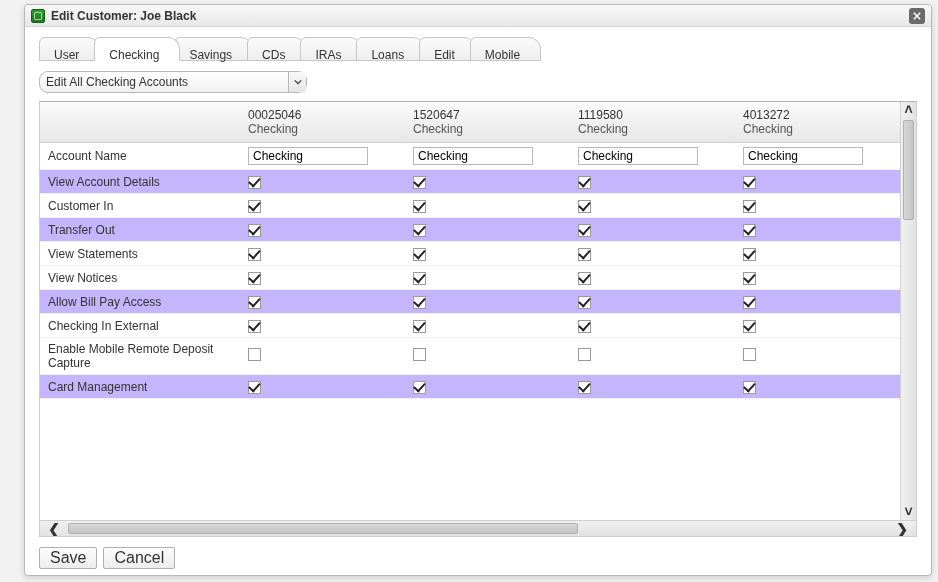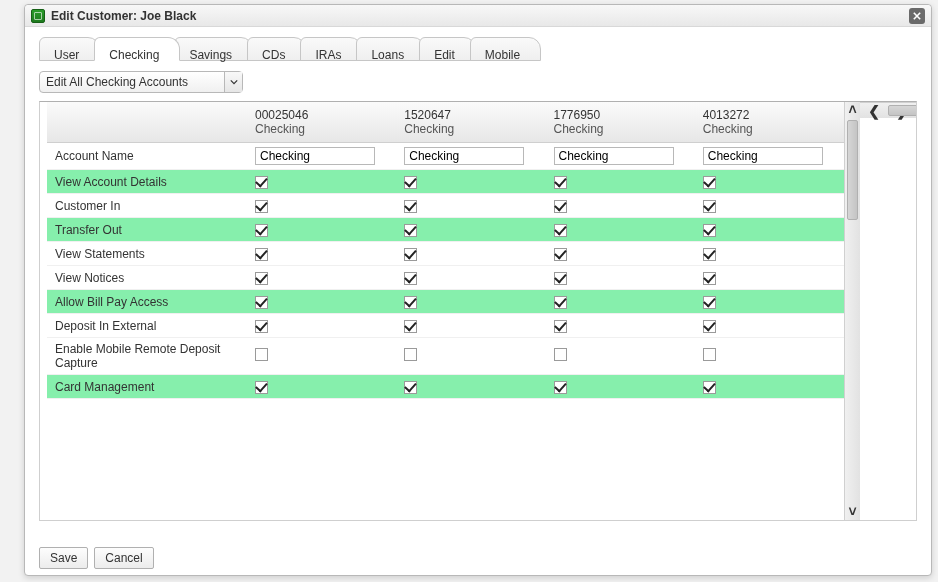--- a/index.html
+++ b/index.html
@@ -71,44 +71,43 @@
     cursor:pointer;
     z-index:1;
   }
   .tab.active {
     background:#fff;
     z-index:2;
     border-bottom-color:#fff;
   }
   .dropdown-row { margin-bottom:8px; }
   .dropdown {
-    height:22px; width:204px;
+    height:22px; width:268px;
     display:flex;
     border:1px solid #b8b8b8;
-    border-radius:4px;
+    border-radius:9px;
     background:linear-gradient(#ffffff,#f0f0f0);
   }
   .dropdown .dd-text {
     flex:1; padding:0 6px; display:flex; align-items:center; font-size:12px;
   }
   .dropdown .dd-arrow {
     width:18px; border-left:1px solid #b8b8b8;
     display:flex; align-items:center; justify-content:center;
     background:linear-gradient(#f8f8f8,#e6e6e6);
   }
   .dd-arrow svg { width:8px; height:8px; }
 
   .grid-wrap {
     flex:1;
     border:1px solid #cfcfcf;
     border-top:1px solid #b0b0b0;
-    display:flex; flex-direction:row;
+    display:flex; flex-direction:column;
     overflow:hidden;
-    margin-bottom:26px;
-    padding-left:7px;
+    margin-bottom:10px;
   }
   .grid-inner { flex:1; display:flex; overflow:hidden; }
   .grid-table { flex:1; overflow:hidden; position:relative; }
   table { border-collapse:collapse; width:100%; table-layout:fixed; }
   thead th {
     background:linear-gradient(#fbfbfb,#e7e7e7);
     border-bottom:1px solid #cfcfcf;
     text-align:left;
     font-weight:normal;
     padding:6px 8px;
@@ -118,21 +117,21 @@
   }
   thead th:first-child { width:200px; }
   thead th .acct-num { display:block; }
   thead th .acct-type { display:block; color:#555; }
   tbody td {
     padding:4px 8px;
     height:24px;
     font-size:12px;
     border-bottom:1px solid #f0f0f0;
   }
-  tbody tr.alt td { background:#86efac; }
+  tbody tr.alt td { background:#c4b5fd; }
   tbody td:first-child { width:200px; }
   .acct-text-input {
     width:120px; height:18px;
     border:1px solid #b8b8b8;
     padding:1px 4px;
     font-size:12px;
     font-family:inherit;
   }
   .chk {
     width:13px; height:13px;
@@ -185,21 +184,21 @@
     border-radius:2px;
   }
   .arrow { font-size:14px; color:#333; font-weight:bold; line-height:1;}
   .footer-buttons { display:flex; gap:6px; }
   .btn {
     height:22px;
     padding:0 10px;
     border:1px solid #b0b0b0;
     background:linear-gradient(#fdfdfd,#ececec);
     border-radius:2px;
-    font-size:12px;
+    font-size:16px;
     cursor:pointer;
     display:flex; align-items:center;
   }
 </style>
 </head>
 <body>
 
 <div class="window">
   <div class="titlebar">
     <span class="app-icon"></span>
@@ -261,21 +260,21 @@
                   <th></th>
                   <th>
                     <span class="acct-num">00025046</span>
                     <span class="acct-type">Checking</span>
                   </th>
                   <th>
                     <span class="acct-num">1520647</span>
                     <span class="acct-type">Checking</span>
                   </th>
                   <th>
-                    <span class="acct-num">1776950</span>
+                    <span class="acct-num">1119580</span>
                     <span class="acct-type">Checking</span>
                   </th>
                   <th>
                     <span class="acct-num">4013272</span>
                     <span class="acct-type">Checking</span>
                   </th>
                 </tr>
               </thead>
             <tbody id="tbody">
                 <tr>
@@ -321,21 +320,21 @@
                   <td><span class="chk checked"></span></td>
                 </tr>
                 <tr class="alt">
                   <td>Allow Bill Pay Access</td>
                   <td><span class="chk checked"></span></td>
                   <td><span class="chk checked"></span></td>
                   <td><span class="chk checked"></span></td>
                   <td><span class="chk checked"></span></td>
                 </tr>
                 <tr>
-                  <td>Deposit In External</td>
+                  <td>Checking In External</td>
                   <td><span class="chk checked"></span></td>
                   <td><span class="chk checked"></span></td>
                   <td><span class="chk checked"></span></td>
                   <td><span class="chk checked"></span></td>
                 </tr>
                 <tr>
                   <td>Enable Mobile Remote Deposit Capture</td>
                   <td><span class="chk"></span></td>
                   <td><span class="chk"></span></td>
                   <td><span class="chk"></span></td>

